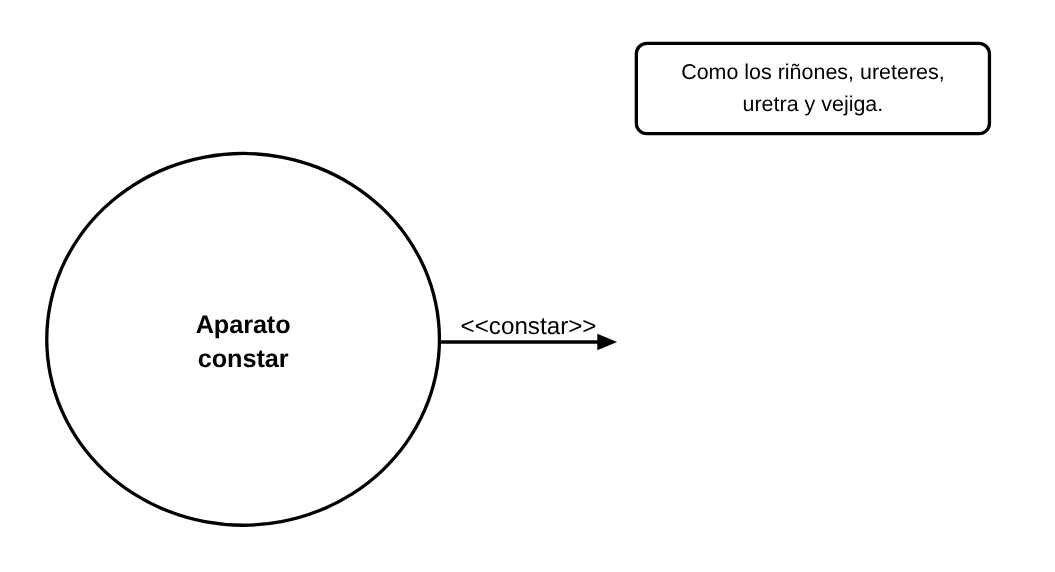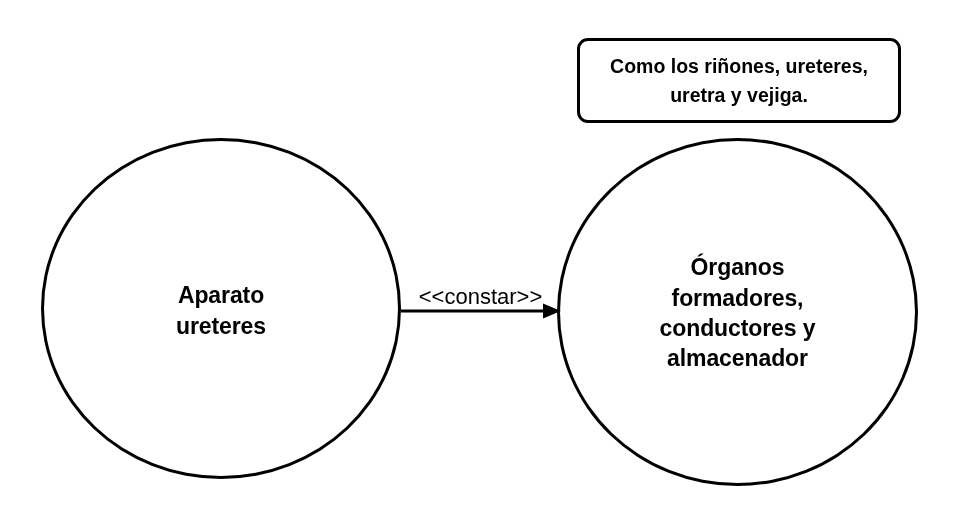--- a/index.html
+++ b/index.html
@@ -70,21 +70,20 @@
     align-items: center;
     justify-content: center;
     text-align: center;
   }
   .note-text {
     font-size: 19.5px;
     color: #000000;
     line-height: 1.45;
     white-space: pre-line;
     padding: 0 12px;
-    font-weight: bold;
   }
   .edge-layer {
     position: absolute;
     left: 0;
     top: 0;
     width: 959px;
     height: 520px;
     pointer-events: none;
   }
   .edge-label {
@@ -98,29 +97,23 @@
     white-space: nowrap;
   }
 </style>
 </head>
 <body>
 
 <div id="canvas">
 
   <div class="node-circle" id="node-aparato">
     <div class="node-label">Aparato
-ureteres</div>
+constar</div>
   </div>
 
-  <div class="node-circle" id="node-organos">
-    <div class="node-label">Órganos
-formadores,
-conductores y
-almacenador</div>
-  </div>
 
   <div class="note-box">
     <div class="note-text">Como los riñones, ureteres,
 uretra y vejiga.</div>
   </div>
 
   <svg class="edge-layer" viewBox="0 0 959 520">
     <line x1="401" y1="311" x2="544" y2="311" stroke="#000000" stroke-width="3.2"></line>
     <polygon points="543,303.5 561,311 543,318.5" fill="#000000"></polygon>
   </svg>

